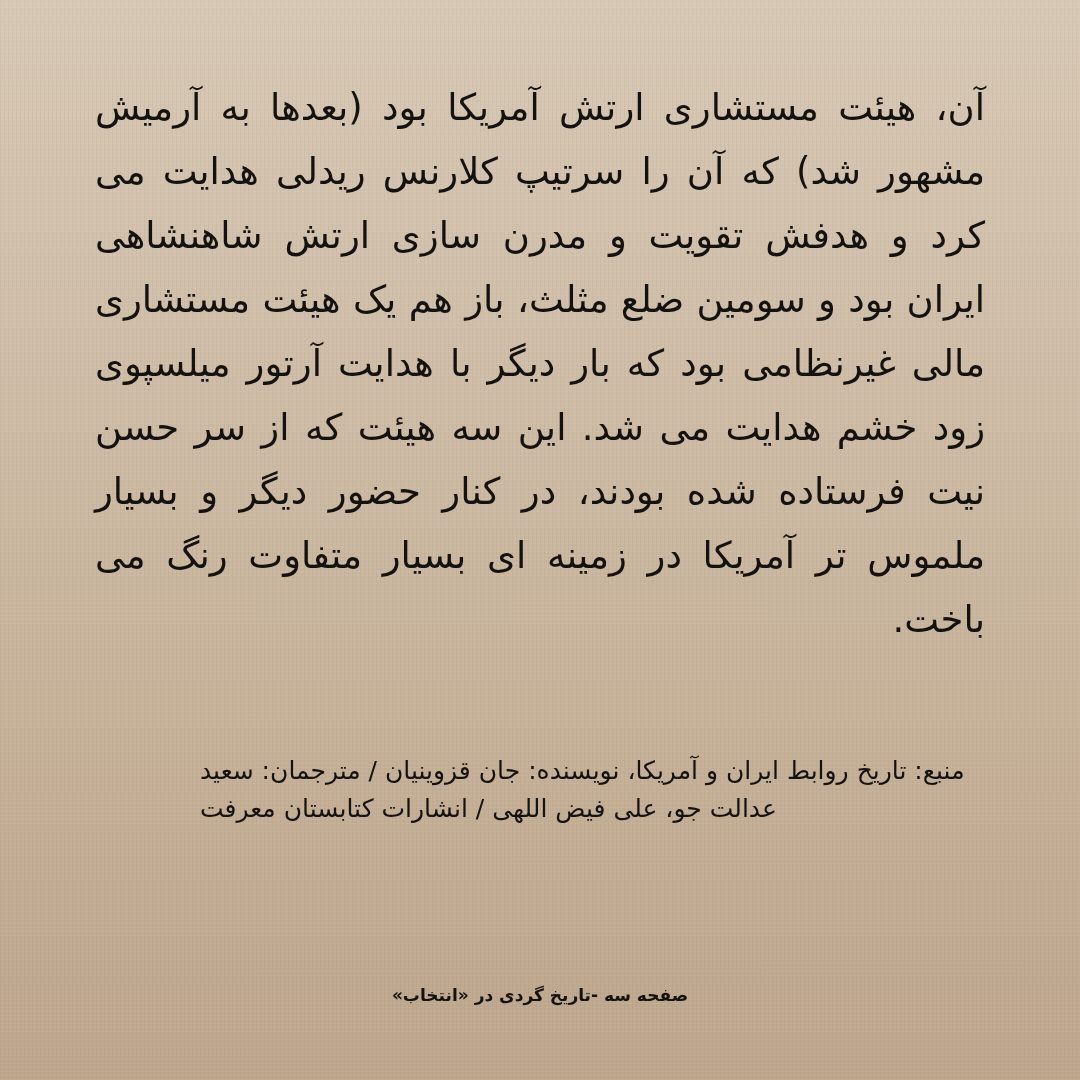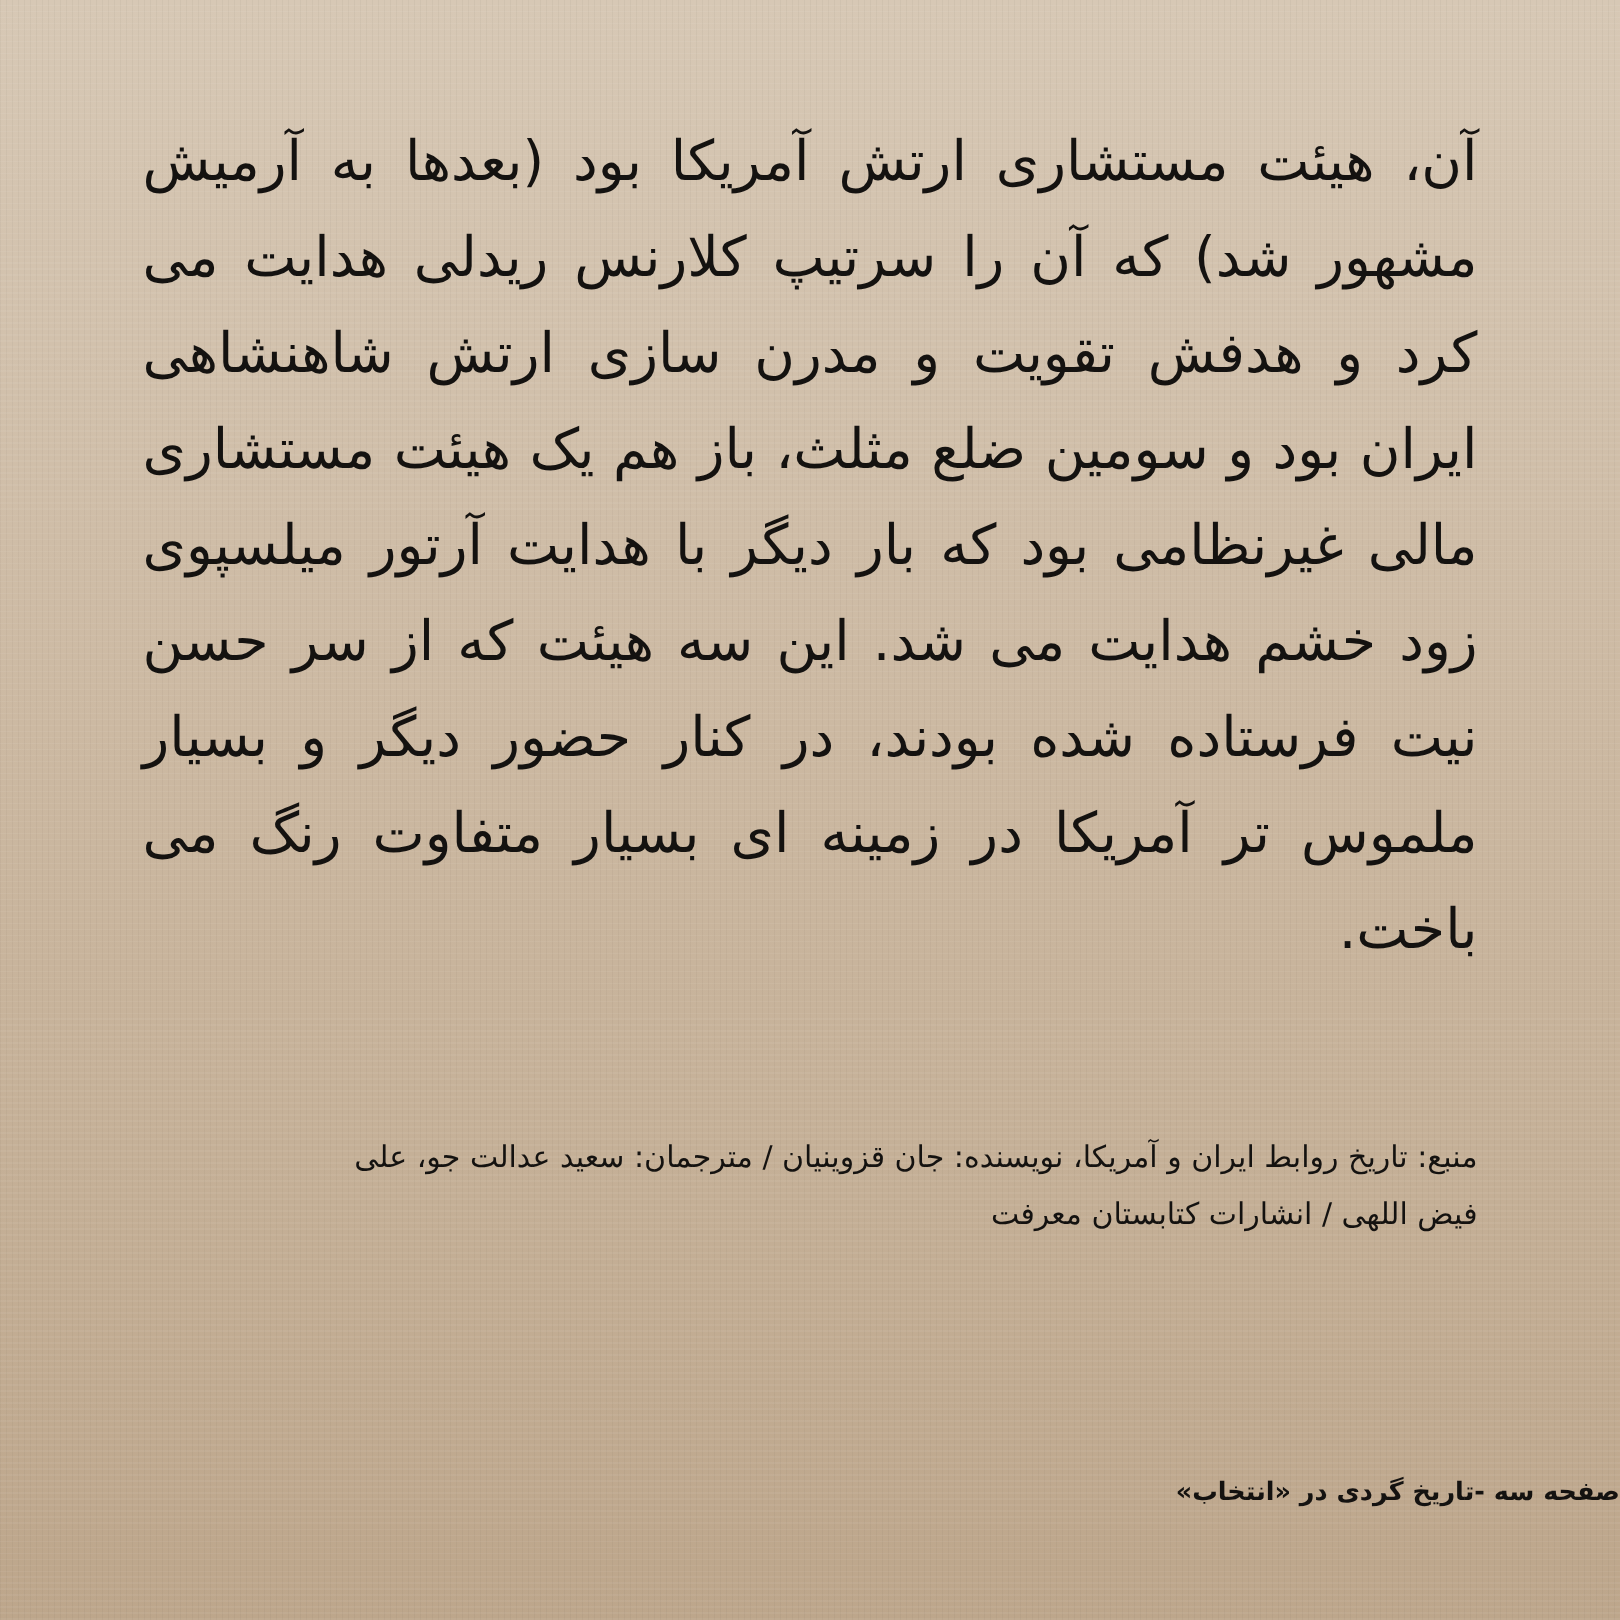--- a/index.html
+++ b/index.html
@@ -20,27 +20,27 @@
     .body-text {
       position: absolute;
       right: 95px; left: 95px; top: 76px;
       direction: rtl; text-align: justify;
       font-size: 37px; line-height: 64px;
       text-align-last: right;
     }
     .source {
       position: absolute;
       right: 95px; left: 200px; top: 752px;
-      direction: rtl; text-align: right;
-      font-size: 20px; line-height: 38px;
+      direction: rtl; text-align: left;
+      font-size: 25px; line-height: 38px;
     }
     .footer {
       position: absolute;
       left: 0; right: 0; top: 985px;
-      direction: rtl; text-align: right;
+      direction: rtl; text-align: center;
       font-size: 17px; font-weight: bold;
     }
   </style>
 </head>
 <body>
 
 <div class="texture"></div>
 
 <div class="body-text">آن، هیئت مستشاری ارتش آمریکا بود (بعدها به آرمیش مشهور شد) که آن را سرتیپ کلارنس ریدلی هدایت می کرد و هدفش تقویت و مدرن سازی ارتش شاهنشاهی ایران بود و سومین ضلع مثلث، باز هم یک هیئت مستشاری مالی غیرنظامی بود که بار دیگر با هدایت آرتور میلسپوی زود خشم هدایت می شد. این سه هیئت که از سر حسن نیت فرستاده شده بودند، در کنار حضور دیگر و بسیار ملموس تر آمریکا در زمینه ای بسیار متفاوت رنگ می باخت.</div>
 

